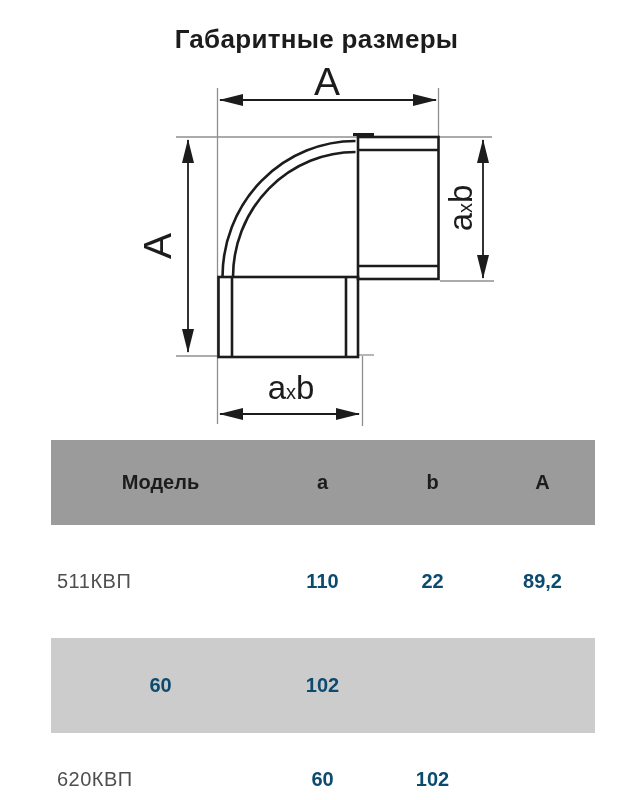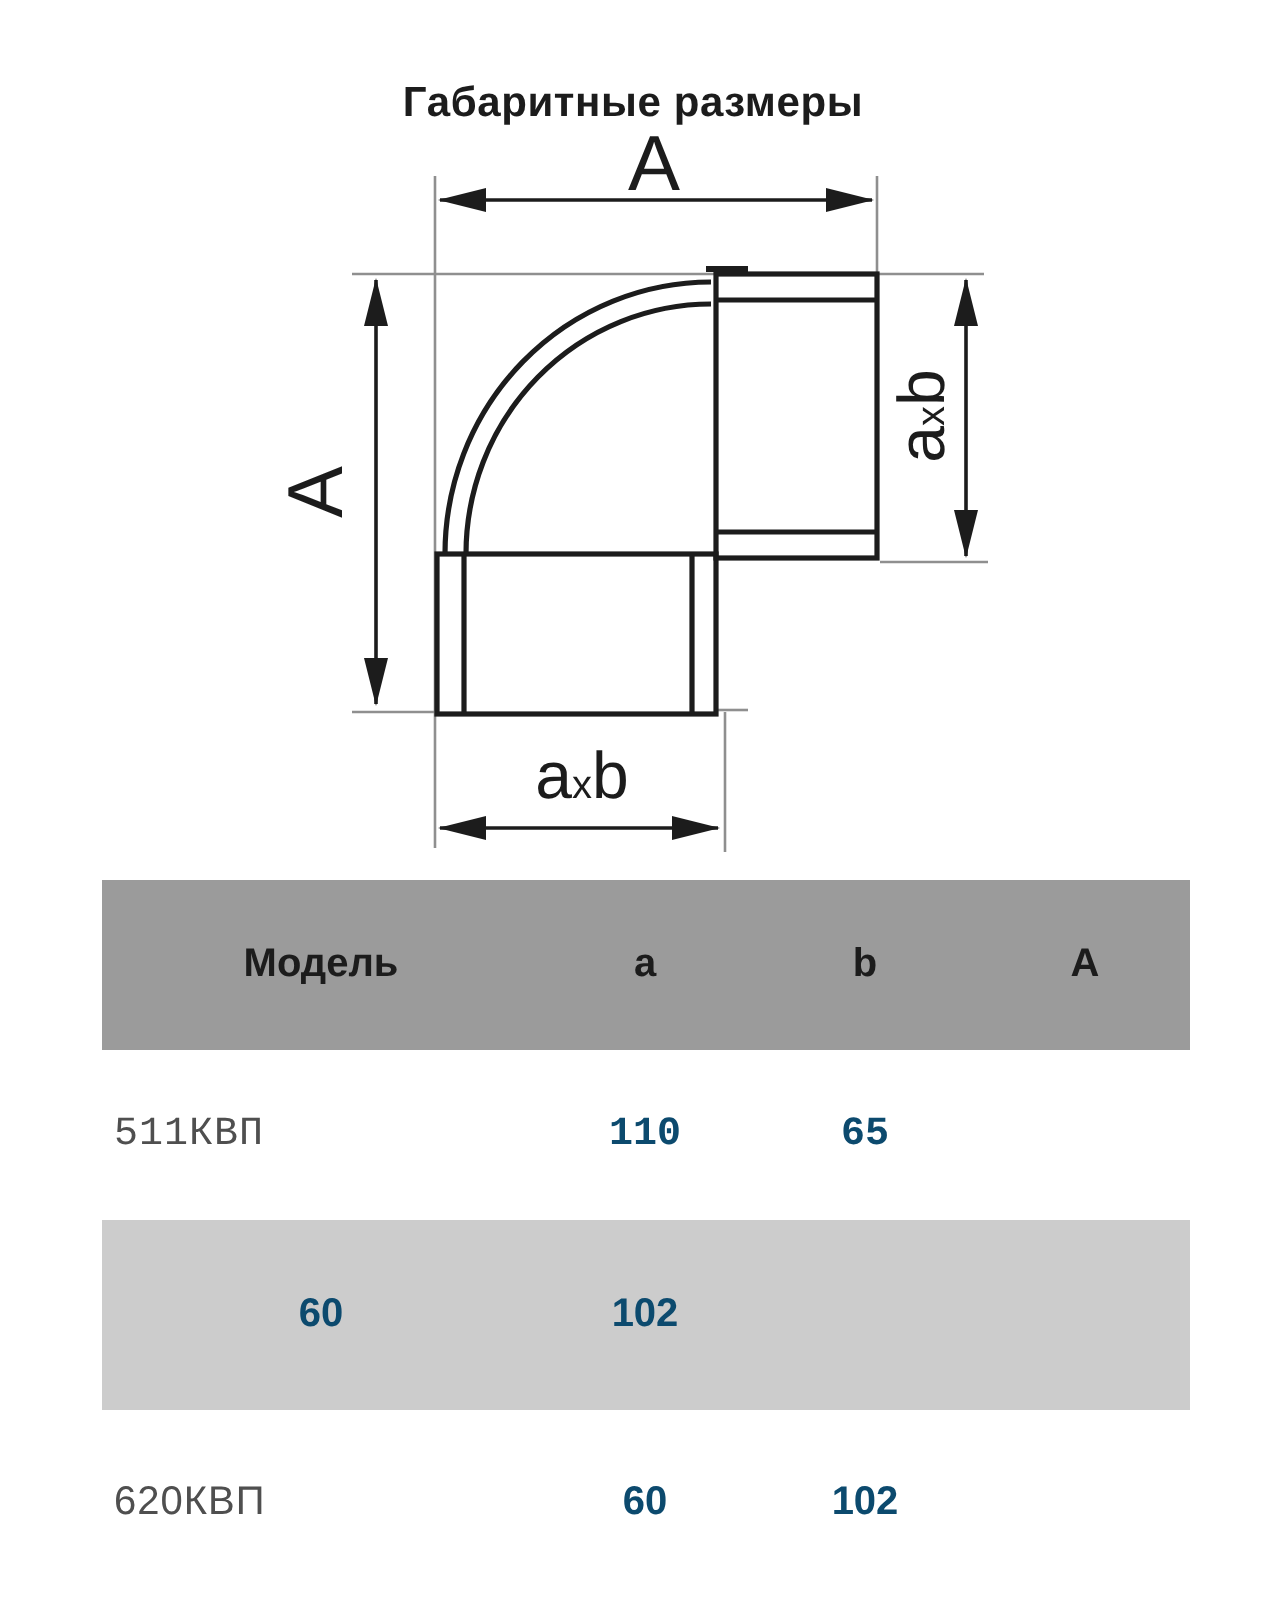--- a/index.html
+++ b/index.html
@@ -6,38 +6,37 @@
   #page{
     position:relative;
     width:633px;height:800px;
     background:#ffffff;
     font-family:"Liberation Sans", sans-serif;
     overflow:hidden;
   }
   .title{
     position:absolute;top:24px;left:0;width:633px;
     text-align:center;
-    font-size:21px;font-weight:bold;color:#1c1c1c;
+    font-size:26px;font-weight:bold;color:#1c1c1c;
     letter-spacing:.3px;
-    margin-top:16px;
   }
   #drawing{position:absolute;top:0;left:0;}
 
   
   .spec-table{
     position:absolute;top:440px;left:51px;width:544px;height:360px;
     font-size:20px;color:#1c1c1c;
   }
   .t-row{
     display:grid;
     grid-template-columns:219px 105px 115px 105px;
     align-items:center;
   }
   .t-head{height:85px;background:#9b9b9b;font-weight:bold;}
-  .t-r1{height:85px;background:#ffffff;font-family:Liberation Mono, monospace;}
+  .t-r1{height:113px;background:#ffffff;}
   .t-r2{height:95px;background:#cccccc;}
   .t-r3{height:93px;background:#ffffff;}
   .cell{text-align:center;}
   .cell-model{text-align:left;padding-left:6px;}
   .t-head .cell-model{text-align:center;padding-left:0;}
   .model-name{font-weight:normal;color:#4f4f4f;letter-spacing:.5px;}
   .num{font-weight:bold;color:#0c4a6e;}
   svg text{font-family:"Liberation Sans", sans-serif;fill:#1c1c1c;}
 </style>
 </head>
@@ -100,21 +99,22 @@
     <div class="t-row t-head">
       <div class="cell cell-model">Модель</div>
       <div class="cell">a</div>
       <div class="cell">b</div>
       <div class="cell">A</div>
     </div>
 
     <div class="t-row t-r1">
       <div class="cell cell-model model-name">511КВП</div>
       <div class="cell num">110</div>
-      <div class="cell num">65</div>
+      <div class="cell num">22</div>
+      <div class="cell num">89,2</div>
     </div>
 
     <div class="t-row t-r2">
       <div class="cell num">60</div>
       <div class="cell num">102</div>
     </div>
 
     <div class="t-row t-r3">
       <div class="cell cell-model model-name">620КВП</div>
       <div class="cell num">60</div>

